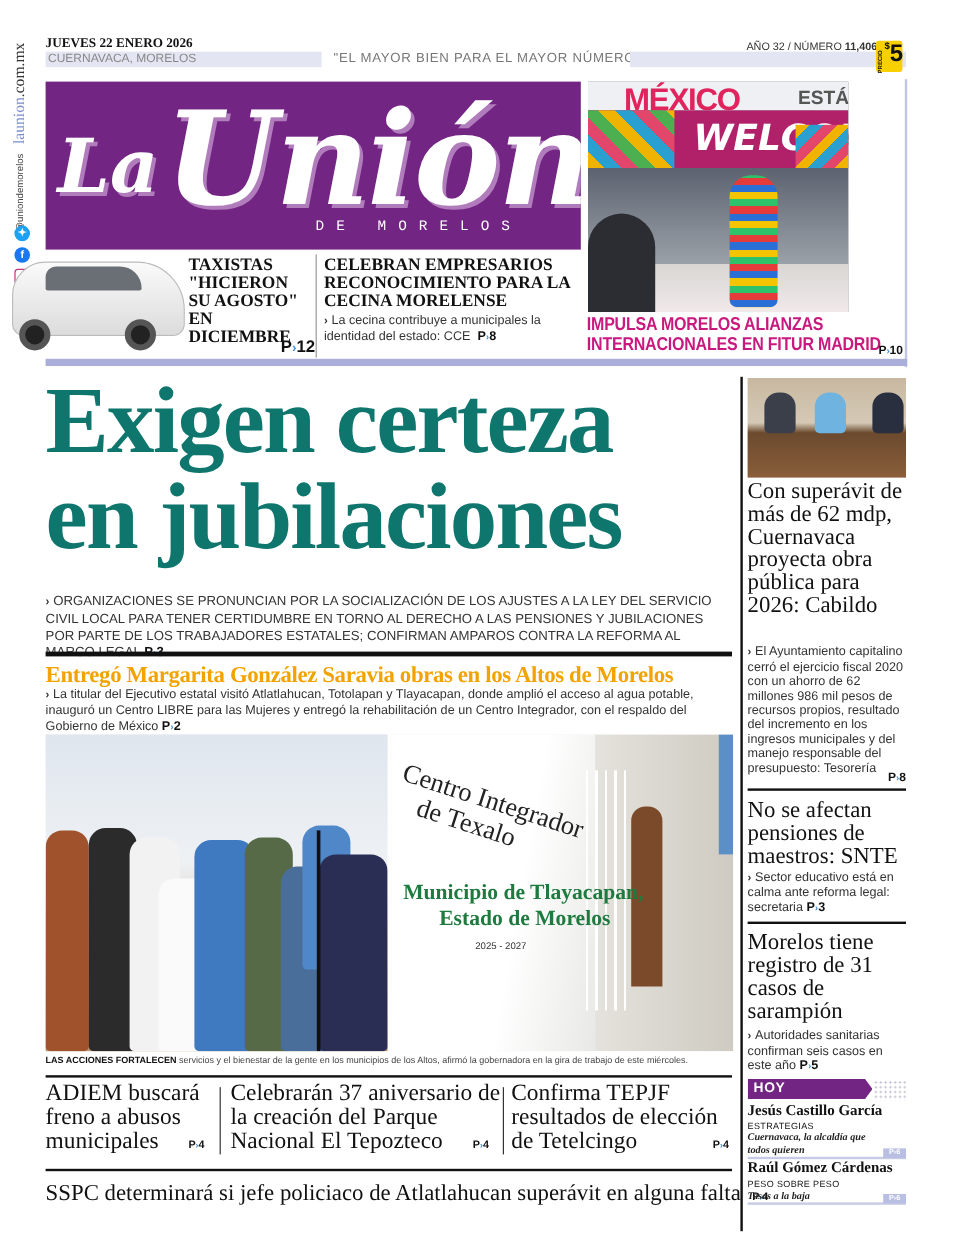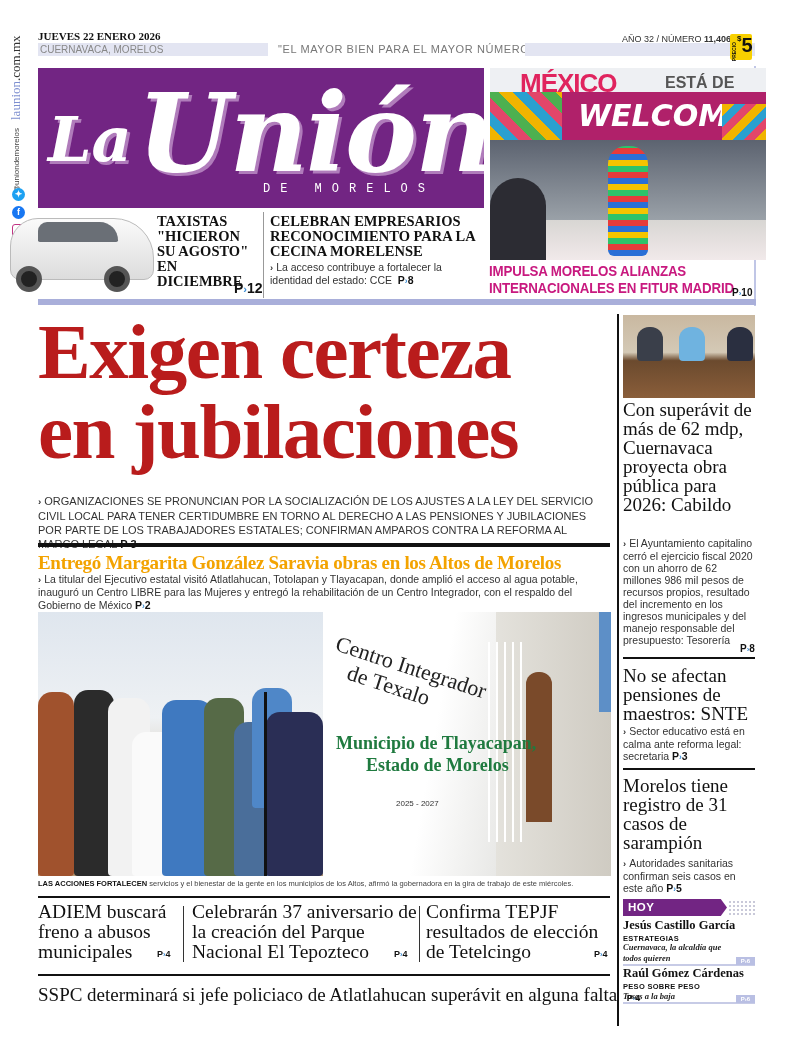--- a/index.html
+++ b/index.html
@@ -28,21 +28,21 @@
   .price-val sup { font-size: 8px; vertical-align: top; }
 
   
   .masthead { left: 38px; top: 68px; width: 446px; height: 140px; background: #722583; overflow: hidden; }
   .logo { position: absolute; left: 10px; top: 2px; font-family: "DejaVu Serif", serif; font-weight: bold; color: #fff; white-space: nowrap; text-shadow: 3px 3px 0 #b07cbb; }
   .logo .la { font-size: 62px; vertical-align: 10px; font-style: italic; }
   .logo .union { font-size: 108px; letter-spacing: -2px; font-style: italic; }
   .logo-sub { position: absolute; left: 225px; top: 114px; font-size: 12px; letter-spacing: 10px; color: #fff; font-family: Liberation Mono, monospace; }
 
   
-  .fitur-photo { left: 490px; top: 68px; width: 276px; height: 192px; overflow: hidden; background: #8a8f96; }
+  .fitur-photo { left: 490px; top: 68px; width: 217px; height: 192px; overflow: hidden; background: #8a8f96; }
   .fitur-photo .sky { position: absolute; left: 0; top: 0; width: 100%; height: 24px; background: #eef0f3; }
   .fitur-photo .mexico { position: absolute; left: 30px; top: 0; font-size: 26px; font-weight: bold; letter-spacing: -1px; }
   .fitur-photo .moda { position: absolute; left: 175px; top: 6px; font-size: 16px; color: #555; font-weight: bold; }
   .fitur-photo .banner { position: absolute; left: 0; top: 24px; width: 100%; height: 48px; background: #b0216a; }
   .fitur-photo .banner .welcome { position: absolute; left: 88px; top: 6px; font-size: 30px; color: #fff; font-style: italic; font-family: "DejaVu Sans", sans-serif; font-weight: bold; }
   .fitur-photo .tiles-l { position: absolute; left: 0; top: 24px; width: 72px; height: 48px; background: repeating-linear-gradient(45deg, #f0b400 0 10px, #2aa0d0 10px 20px, #e2466a 20px 30px, #4cb050 30px 40px); }
   .fitur-photo .tiles-r { position: absolute; right: 0; top: 36px; width: 44px; height: 36px; background: repeating-linear-gradient(-45deg, #f0b400 0 8px, #e2466a 8px 16px, #2aa0d0 16px 24px); }
   .fitur-photo .entrance { position: absolute; left: 0; top: 72px; width: 100%; height: 80px; background: linear-gradient(#5c6370, #9aa1a8); }
   .fitur-photo .floor { position: absolute; left: 0; top: 152px; width: 100%; height: 40px; background: linear-gradient(#d8d6d3, #f1e9ea); }
   .fitur-photo .figure { position: absolute; left: 118px; top: 78px; width: 40px; height: 110px; border-radius: 18px 18px 6px 6px; background: repeating-linear-gradient(0deg, #2a6fd6 0 6px, #e63b3b 6px 12px, #2ec36a 12px 18px, #f5c400 18px 24px); }
@@ -63,35 +63,35 @@
   .vdiv1 { left: 263px; top: 212px; width: 1px; height: 86px; background: #999; }
   .cecina-head { left: 270px; top: 214px; width: 212px; font-family: "Liberation Serif", serif; font-weight: bold; font-size: 14.5px; line-height: 15px; color: #111; }
   .cecina-sub { left: 270px; top: 261px; width: 210px; font-size: 10.5px; line-height: 13px; color: #333; }
   .lav-bar { left: 38px; top: 299px; width: 718px; height: 6px; background: #a9afda; }
 
   .pg { font-weight: bold; color: #111; font-family: "Liberation Sans", sans-serif; }
   .pg .arr { color: #3d8ed6; font-size: 0.8em; }
   .bullet { font-weight: bold; font-size: 0.9em; margin-right: 3px; }
 
   
-  .main-head { left: 38px; top: 312px; width: 580px; font-family: "Liberation Serif", serif; font-weight: bold; font-size: 79px; line-height: 80px; letter-spacing: -1.5px; color: #b91c1c; }
+  .main-head { left: 38px; top: 312px; width: 580px; font-family: "Liberation Serif", serif; font-weight: bold; font-size: 79px; line-height: 80px; letter-spacing: -1.5px; color: #0f766e; }
   .main-sub { left: 38px; top: 494px; width: 572px; font-size: 11px; line-height: 14px; color: #333; }
   .thick-rule { left: 38px; top: 543px; width: 572px; height: 4px; background: #111; }
 
   .gob-head { left: 38px; top: 552px; width: 580px; font-family: "Liberation Serif", serif; font-weight: bold; font-size: 19px; color: #f3a300; white-space: nowrap; letter-spacing: -0.3px; }
   .gob-sub { left: 38px; top: 573px; width: 572px; font-size: 10.5px; line-height: 13px; color: #333; }
 
   
   .photo-walk { left: 38px; top: 612px; width: 285px; height: 264px; overflow: hidden; background: linear-gradient(#dfe6ee 0%, #eef1f4 40%, #c9b8a0 75%, #b89a74 100%); }
   .photo-walk .p { position: absolute; border-radius: 14px 14px 4px 4px; }
   .photo-centro { left: 326px; top: 612px; width: 285px; height: 264px; overflow: hidden; background: #f4f4f2; }
   .photo-centro .wall { position: absolute; left: 0; top: 0; width: 170px; height: 100%; background: linear-gradient(100deg, #ffffff 60%, #e8e8e6); }
   .photo-centro .t1 { position: absolute; left: 14px; top: 20px; font-family: "Liberation Serif", serif; font-size: 22px; color: #222; transform: rotate(18deg); transform-origin: left top; white-space: nowrap; line-height: 24px; }
   .photo-centro .t2 { position: absolute; left: 10px; top: 120px; font-family: "Liberation Serif", serif; font-size: 18px; color: #1f7a3f; white-space: nowrap; font-weight: bold; line-height: 22px; }
-  .photo-centro .t3 { position: absolute; left: 70px; top: 187px; font-size: 8px; color: #333; }
+  .photo-centro .t3 { position: absolute; left: 70px; top: 172px; font-size: 8px; color: #333; }
   .photo-centro .bld { position: absolute; left: 170px; top: 0; width: 115px; height: 100%; background: linear-gradient(90deg, #e4e2dc, #cfcbc2); }
   .photo-centro .door { position: absolute; left: 200px; top: 60px; width: 26px; height: 150px; background: #7a4a2a; border-radius: 12px 12px 0 0; }
   .photo-centro .grate { position: absolute; left: 162px; top: 30px; width: 40px; height: 200px; background: repeating-linear-gradient(90deg, #fff 0 2px, transparent 2px 8px); }
   .photo-centro .sky { position: absolute; right: 0; top: 0; width: 12px; height: 100px; background: #5d8fc7; }
 
   .caption { left: 38px; top: 879px; width: 580px; font-size: 7.5px; color: #444; white-space: nowrap; }
   .caption b { color: #111; }
   .rule-a { left: 38px; top: 896px; width: 572px; height: 1.5px; background: #111; }
 
   
@@ -104,21 +104,21 @@
   
   .right-vline { left: 617px; top: 314px; width: 1.5px; height: 712px; background: #111; }
   .cab-photo { left: 623px; top: 315px; width: 132px; height: 83px; overflow: hidden; background: linear-gradient(#c9b8a0 0%, #d4c9b6 45%, #6b4a2e 55%, #8a5e3a 100%); }
   .cab-photo .per { position: absolute; top: 12px; width: 26px; height: 34px; border-radius: 12px 12px 4px 4px; }
   .col-head { font-family: "Liberation Serif", serif; font-size: 19px; line-height: 19px; color: #111; }
   .col-sub { font-size: 10.5px; line-height: 12px; color: #333; }
   .col-rule { left: 623px; width: 132px; height: 1.5px; background: #111; }
   .hoy { left: 623px; top: 899px; width: 104px; height: 17px; background: #722583; color: #fff; font-size: 11.5px; font-weight: bold; padding-left: 5px; line-height: 17px; letter-spacing: 0.5px; clip-path: polygon(0 0, 94% 0, 100% 50%, 94% 100%, 0 100%); }
   .dots { left: 728px; top: 900px; width: 27px; height: 17px; background-image: radial-gradient(#c9c9d9 1px, transparent 1px); background-size: 4px 4px; }
   .writer { font-family: "Liberation Serif", serif; font-weight: bold; font-size: 12.5px; color: #111; white-space: nowrap; }
-  .column { font-size: 7.5px; font-weight: bold; color: #111; letter-spacing: 0.3px; }
+  .column { font-size: 7.5px; font-weight: normal; color: #111; letter-spacing: 0.3px; }
   .ctitle { font-family: "Liberation Serif", serif; font-style: italic; font-weight: bold; font-size: 8.5px; line-height: 11px; color: #222; }
   .wline { left: 623px; width: 132px; height: 2px; background: #c7cbe6; }
   .wpg { left: 736px; width: 19px; height: 8px; background: #b9bfe3; font-size: 6px; color: #fff; text-align: center; line-height: 8px; font-weight: bold; }
 </style>
 </head>
 <body>
 
 <div class="abs side-strip">
   <div class="side-url"><span class="brand">launion</span><span>.com.mx</span></div>
   <div class="side-handle">@uniondemorelos</div>
@@ -170,21 +170,21 @@
   <div class="taxi-body"></div>
   <div class="taxi-window"></div>
   <div class="taxi-wheel" style="left:8px;"></div>
   <div class="taxi-wheel" style="left:96px;"></div>
 </div>
 <div class="abs taxi-head">TAXISTAS "HICIERON SU AGOSTO" EN DICIEMBRE</div>
 <div class="abs taxi-page pg"><span>P</span><span class="arr">›</span><span>12</span></div>
 <div class="abs vdiv1"></div>
 
 <div class="abs cecina-head">CELEBRAN EMPRESARIOS RECONOCIMIENTO PARA LA CECINA MORELENSE</div>
-<div class="abs cecina-sub"><span class="bullet">›</span><span>La acceso contribuye a fortalecer la identidad del estado: CCE</span>&nbsp;&nbsp;<span class="pg"><span>P</span><span class="arr">›</span><span>8</span></span></div>
+<div class="abs cecina-sub"><span class="bullet">›</span><span>La cecina contribuye a municipales la identidad del estado: CCE</span>&nbsp;&nbsp;<span class="pg"><span>P</span><span class="arr">›</span><span>8</span></span></div>
 
 <div class="abs lav-bar"></div>
 
 <div class="abs main-head">
   <div>Exigen certeza</div>
   <div>en jubilaciones</div>
 </div>
 <div class="abs main-sub"><span class="bullet">›</span><span>ORGANIZACIONES SE PRONUNCIAN POR LA SOCIALIZACIÓN DE LOS AJUSTES A LA LEY DEL SERVICIO CIVIL LOCAL PARA TENER CERTIDUMBRE EN TORNO AL DERECHO A LAS PENSIONES Y JUBILACIONES POR PARTE DE LOS TRABAJADORES ESTATALES; CONFIRMAN AMPAROS CONTRA LA REFORMA AL MARCO LEGAL</span> <span class="pg"><span>P</span><span class="arr">›</span><span>3</span></span></div>
 <div class="abs thick-rule"></div>
 

